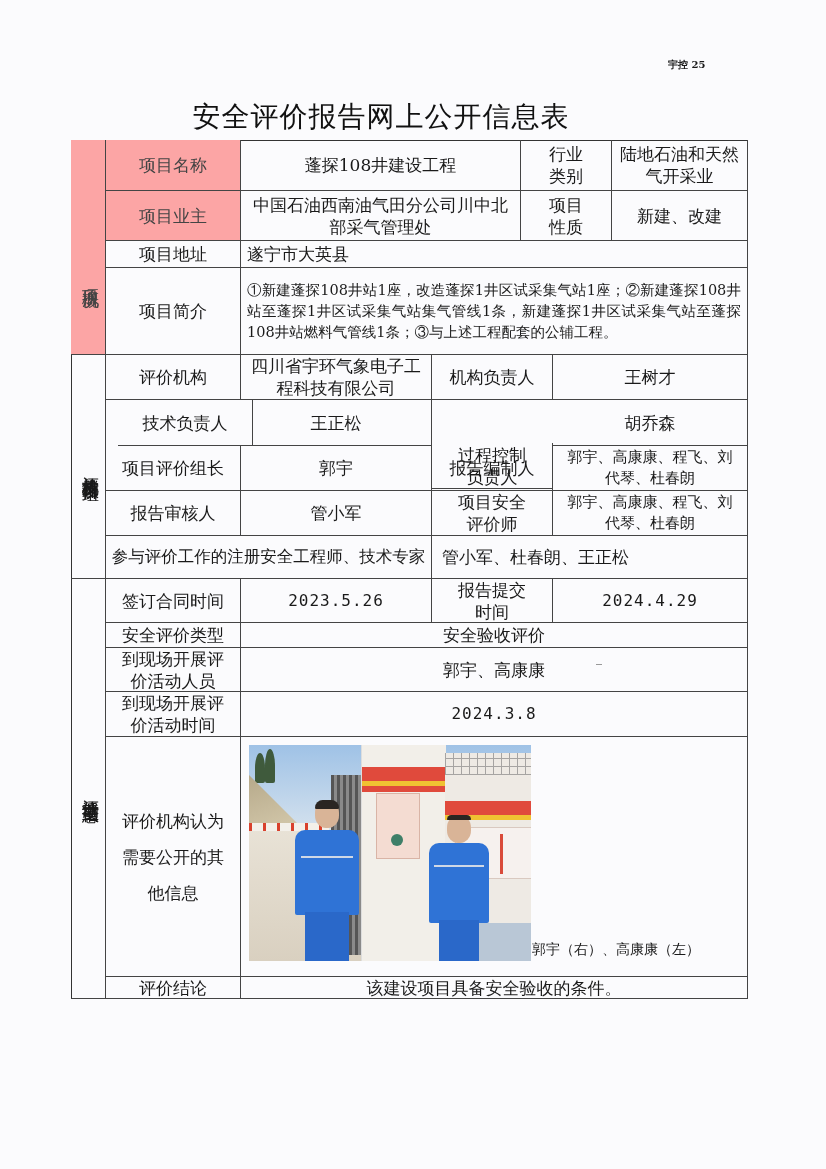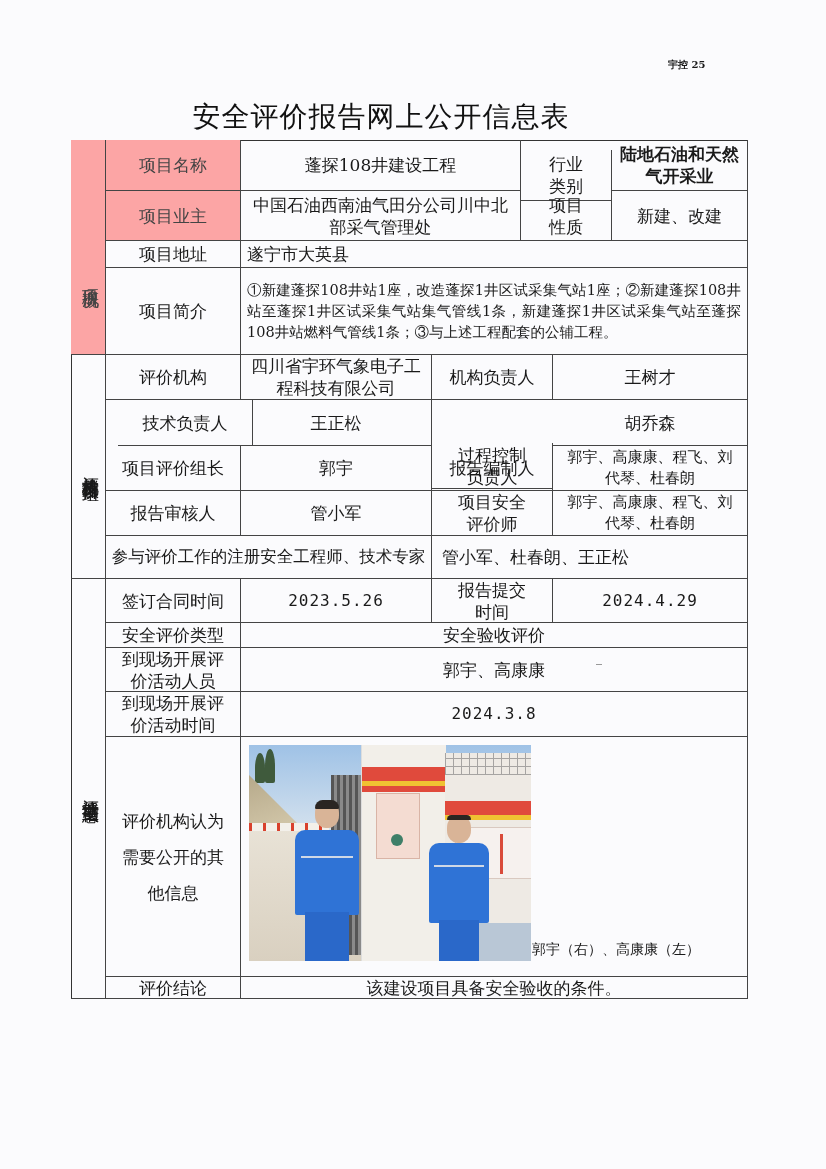--- a/index.html
+++ b/index.html
@@ -105,22 +105,22 @@
 <div class="doc-title">安全评价报告网上公开信息表</div>
 
 <div class="table-frame"></div>
 
 <div class="cell sec shade faded" style="left:71px;top:140px;width:35px;height:215px;padding-top:62px;">项目概况</div>
 <div class="cell sec" style="left:71px;top:355px;width:35px;height:224px;padding-top:2px;">评价机构及评价项目组</div>
 <div class="cell sec" style="left:71px;top:579px;width:35px;height:420px;padding-top:2px;">评价活动主要信息</div>
 
 <div class="cell shade faded" style="left:106px;top:140px;width:135px;height:51px;">项目名称</div>
 <div class="cell" style="left:241px;top:140px;width:280px;height:51px;">蓬探108井建设工程</div>
-<div class="cell" style="left:521px;top:140px;width:91px;height:51px;padding:0 20px;margin-top:10px;">行业类别</div>
-<div class="cell" style="left:612px;top:140px;width:136px;height:51px;padding:0 8px;font-weight:bold;">陆地石油和天然气开采业</div>
+<div class="cell" style="left:521px;top:140px;width:91px;height:51px;padding:0 20px;">行业类别</div>
+<div class="cell" style="left:612px;top:140px;width:136px;height:51px;padding:0 8px;">陆地石油和天然气开采业</div>
 
 <div class="cell shade faded" style="left:106px;top:191px;width:135px;height:50px;">项目业主</div>
 <div class="cell" style="left:241px;top:191px;width:280px;height:50px;padding:0 12px;">中国石油西南油气田分公司川中北部采气管理处</div>
 <div class="cell" style="left:521px;top:191px;width:91px;height:50px;padding:0 26px;">项目性质</div>
 <div class="cell" style="left:612px;top:191px;width:136px;height:50px;">新建、改建</div>
 
 <div class="cell" style="left:106px;top:241px;width:135px;height:27px;">项目地址</div>
 <div class="cell left" style="left:241px;top:241px;width:507px;height:27px;padding-left:6px;">遂宁市大英县</div>
 
 <div class="cell" style="left:106px;top:268px;width:135px;height:87px;">项目简介</div>

